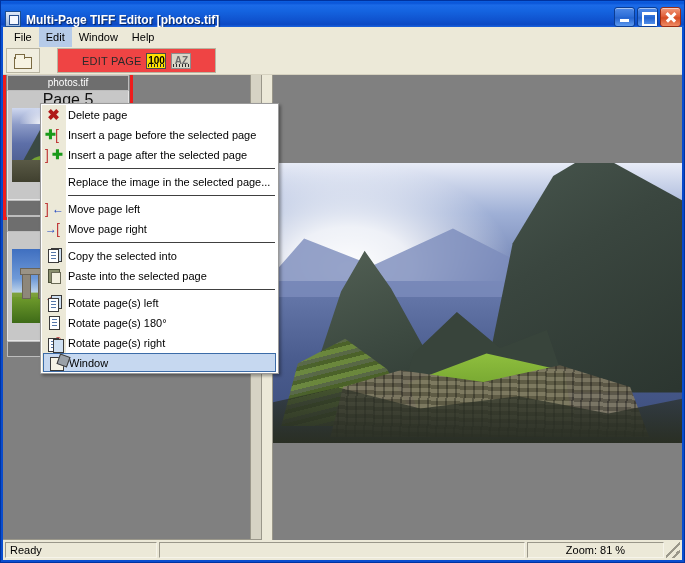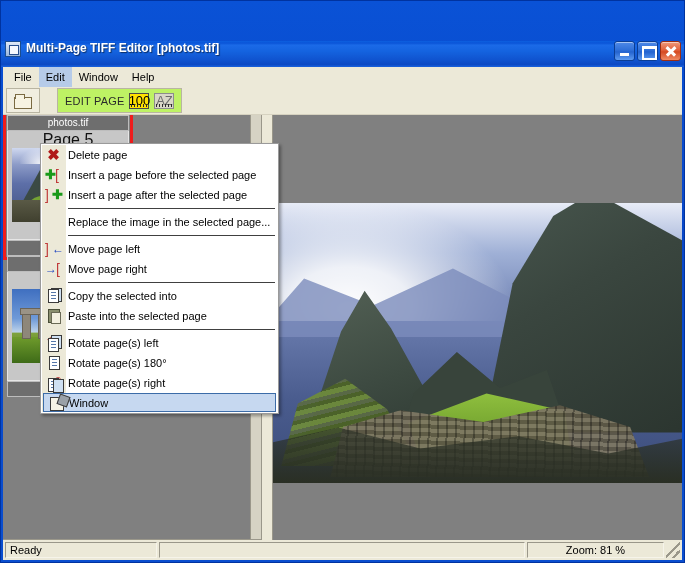--- a/index.html
+++ b/index.html
@@ -19,24 +19,23 @@
     border: 1px solid #0033a0;
     display: flex; flex-direction: column;
   }
 
   
   #titlebar {
     height: 26px; flex: 0 0 26px;
     background: linear-gradient(to bottom,
        #0d5fe0 0%, #0a55d8 8%, #1b6ae8 16%, #1463df 40%,
        #0f52ce 75%, #0c49c4 90%, #1a62dd 100%);
-    display: flex; align-items: flex-start;
+    display: flex; align-items: flex-end;
     padding: 0 3px 0 4px;
     position: relative;
-    margin-top: 40px;
   }
   #app-icon {
     width: 16px; height: 16px; flex: 0 0 16px;
     background: linear-gradient(to bottom,#dfe9f7,#9ab6dd);
     border: 1px solid #1b4d90;
     margin-right: 5px;
     position: relative;
   }
   #app-icon::after {
     content: ""; position: absolute; left: 3px; top: 3px;
@@ -128,29 +127,29 @@
     border: 1px solid #7a6a42; background: #f7f3e2;
   }
   .folder-ico::after {
     content: ""; position: absolute; left: 1px; top: 0px;
     width: 8px; height: 4px;
     border: 1px solid #7a6a42; border-bottom: none; background: #f7f3e2;
   }
   #edit-page-group {
     margin-left: 17px;
     display: flex; align-items: center; gap: 5px;
-    height: 25px; padding: 0 7px;
+    height: 25px; padding: 0 24px;
     border: 1px solid #b9b5a2;
-    background: #bef264;
+    background: #ef4444;
   }
   #edit-page-label { font-size: 11px; color: #2a2a2a; letter-spacing: .2px; }
   .ruler-ico {
     width: 20px; height: 16px;
     border: 1px solid #4a4a4a;
-    font-size: 13px; font-weight: normal;
+    font-size: 10px; font-weight: bold;
     display: flex; align-items: center; justify-content: center;
     font-family: "Liberation Sans", sans-serif;
     position: relative;
     text-align: center;
   }
   .ruler-ico.yellow { background: #ffe100; color: #000; }
   .ruler-ico.grey   { background: #d9d6c8; color: #6b6b6b; border-color: #8d8d8d; }
   .ruler-ico::after {
     content: ""; position: absolute; left: 1px; bottom: 1px; right: 1px; height: 3px;
     background: repeating-linear-gradient(to right, #2a2a2a 0 1px, transparent 1px 3px);

